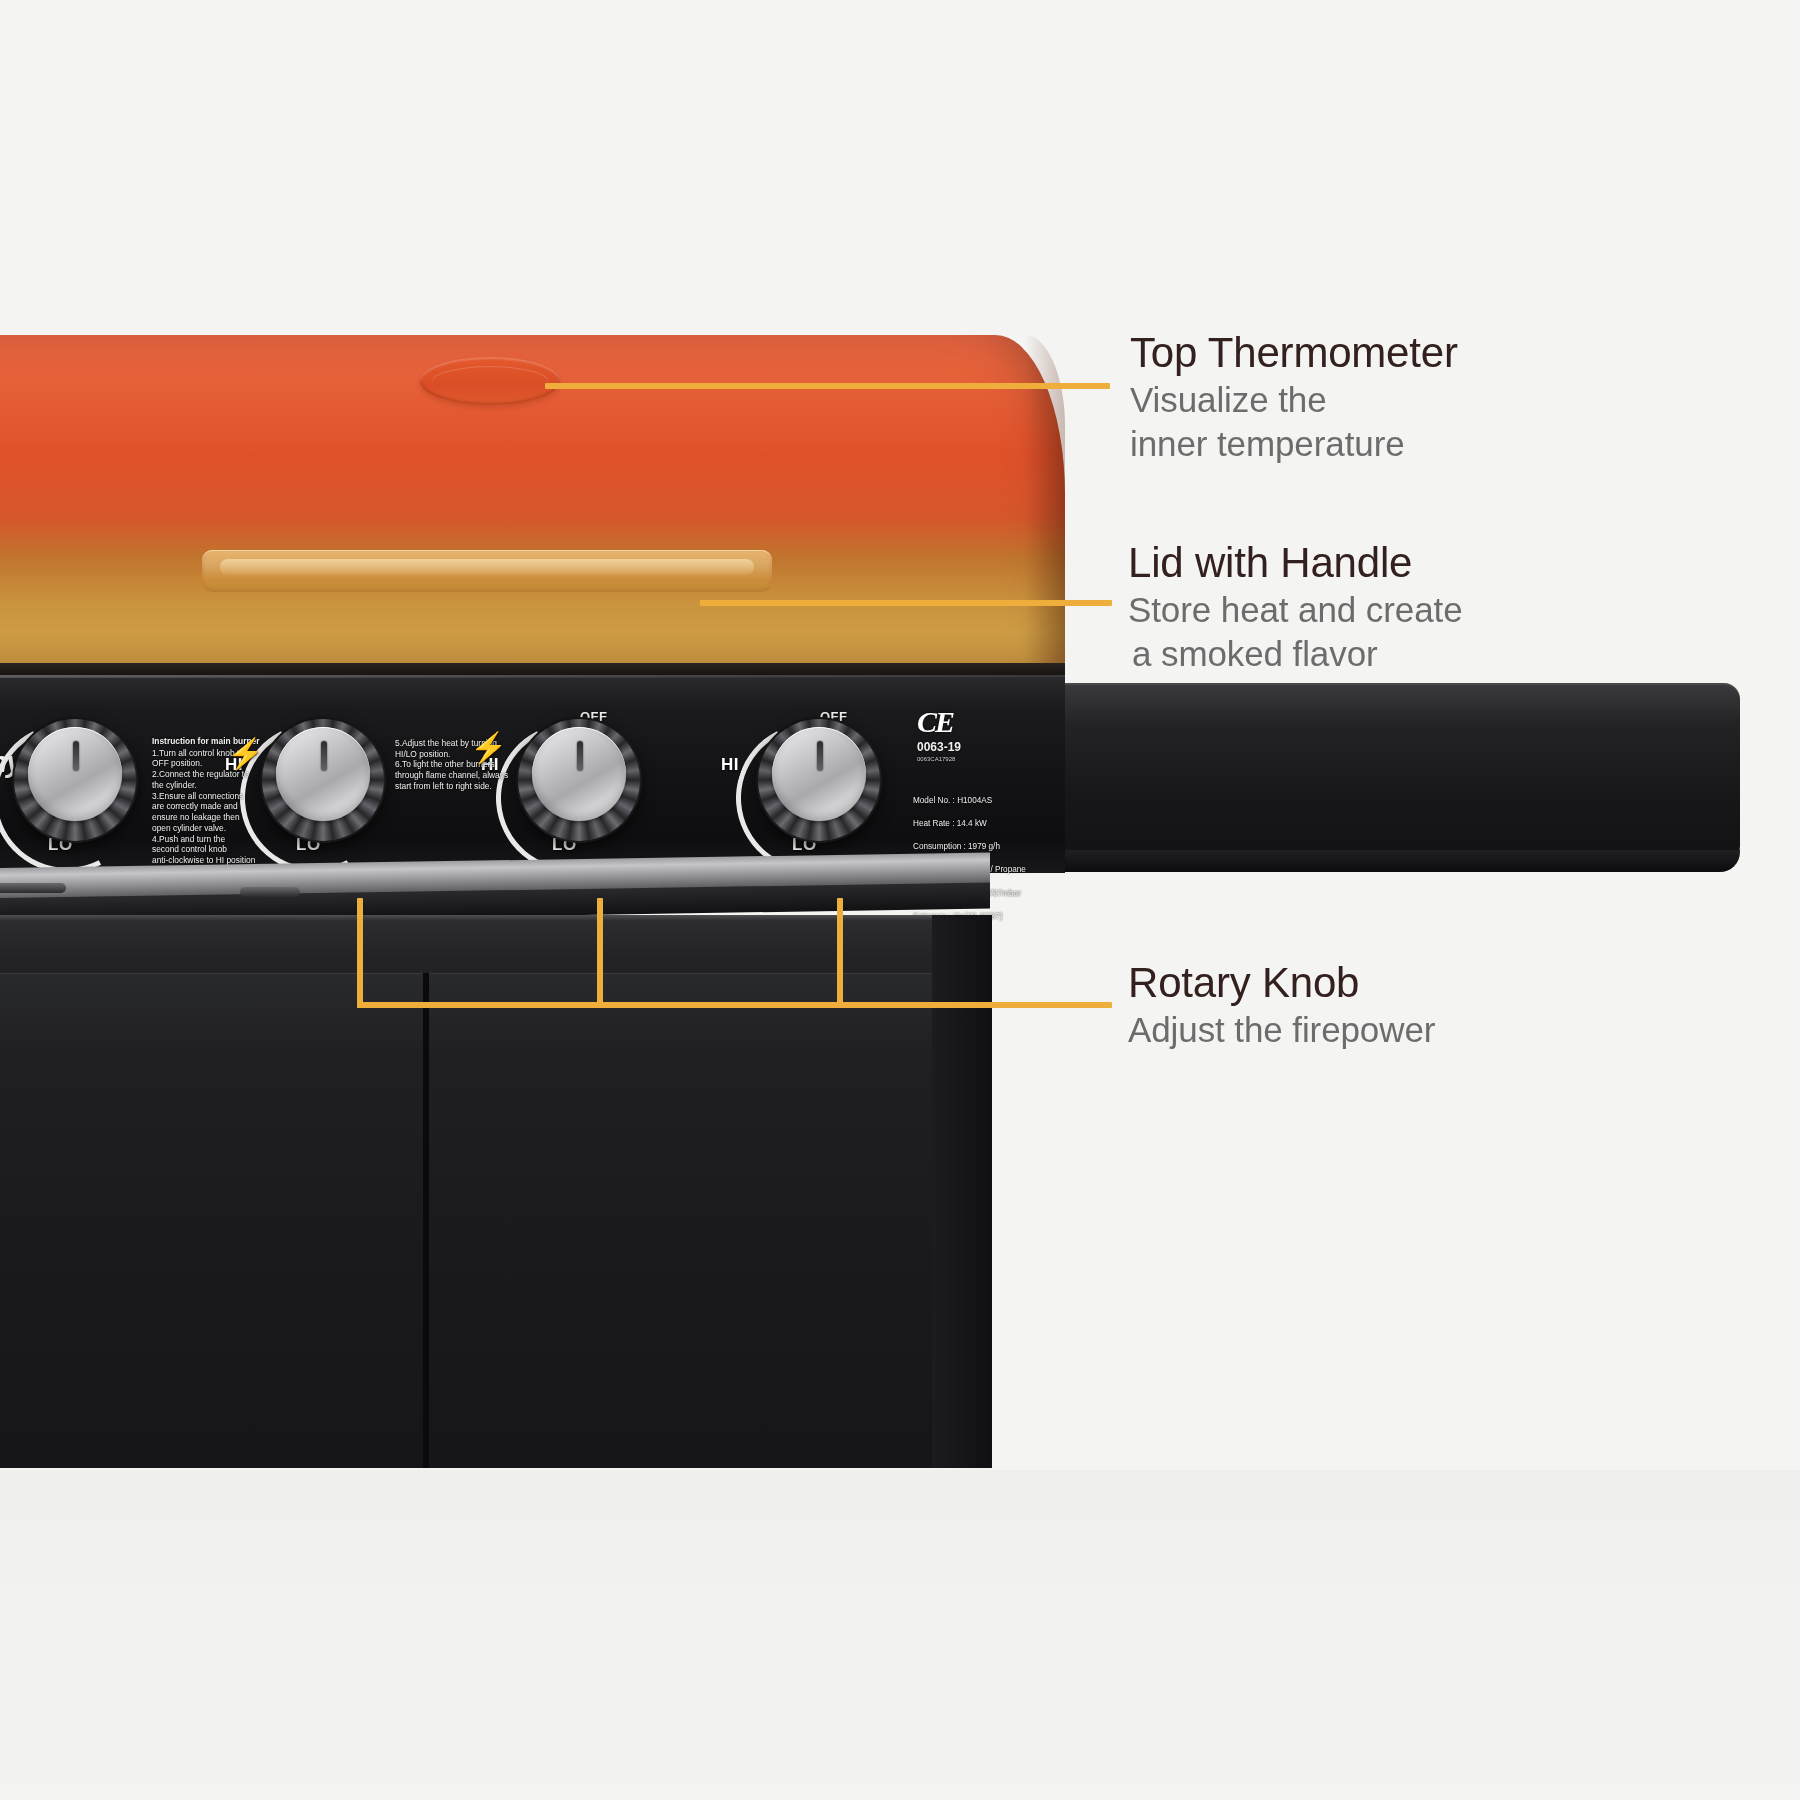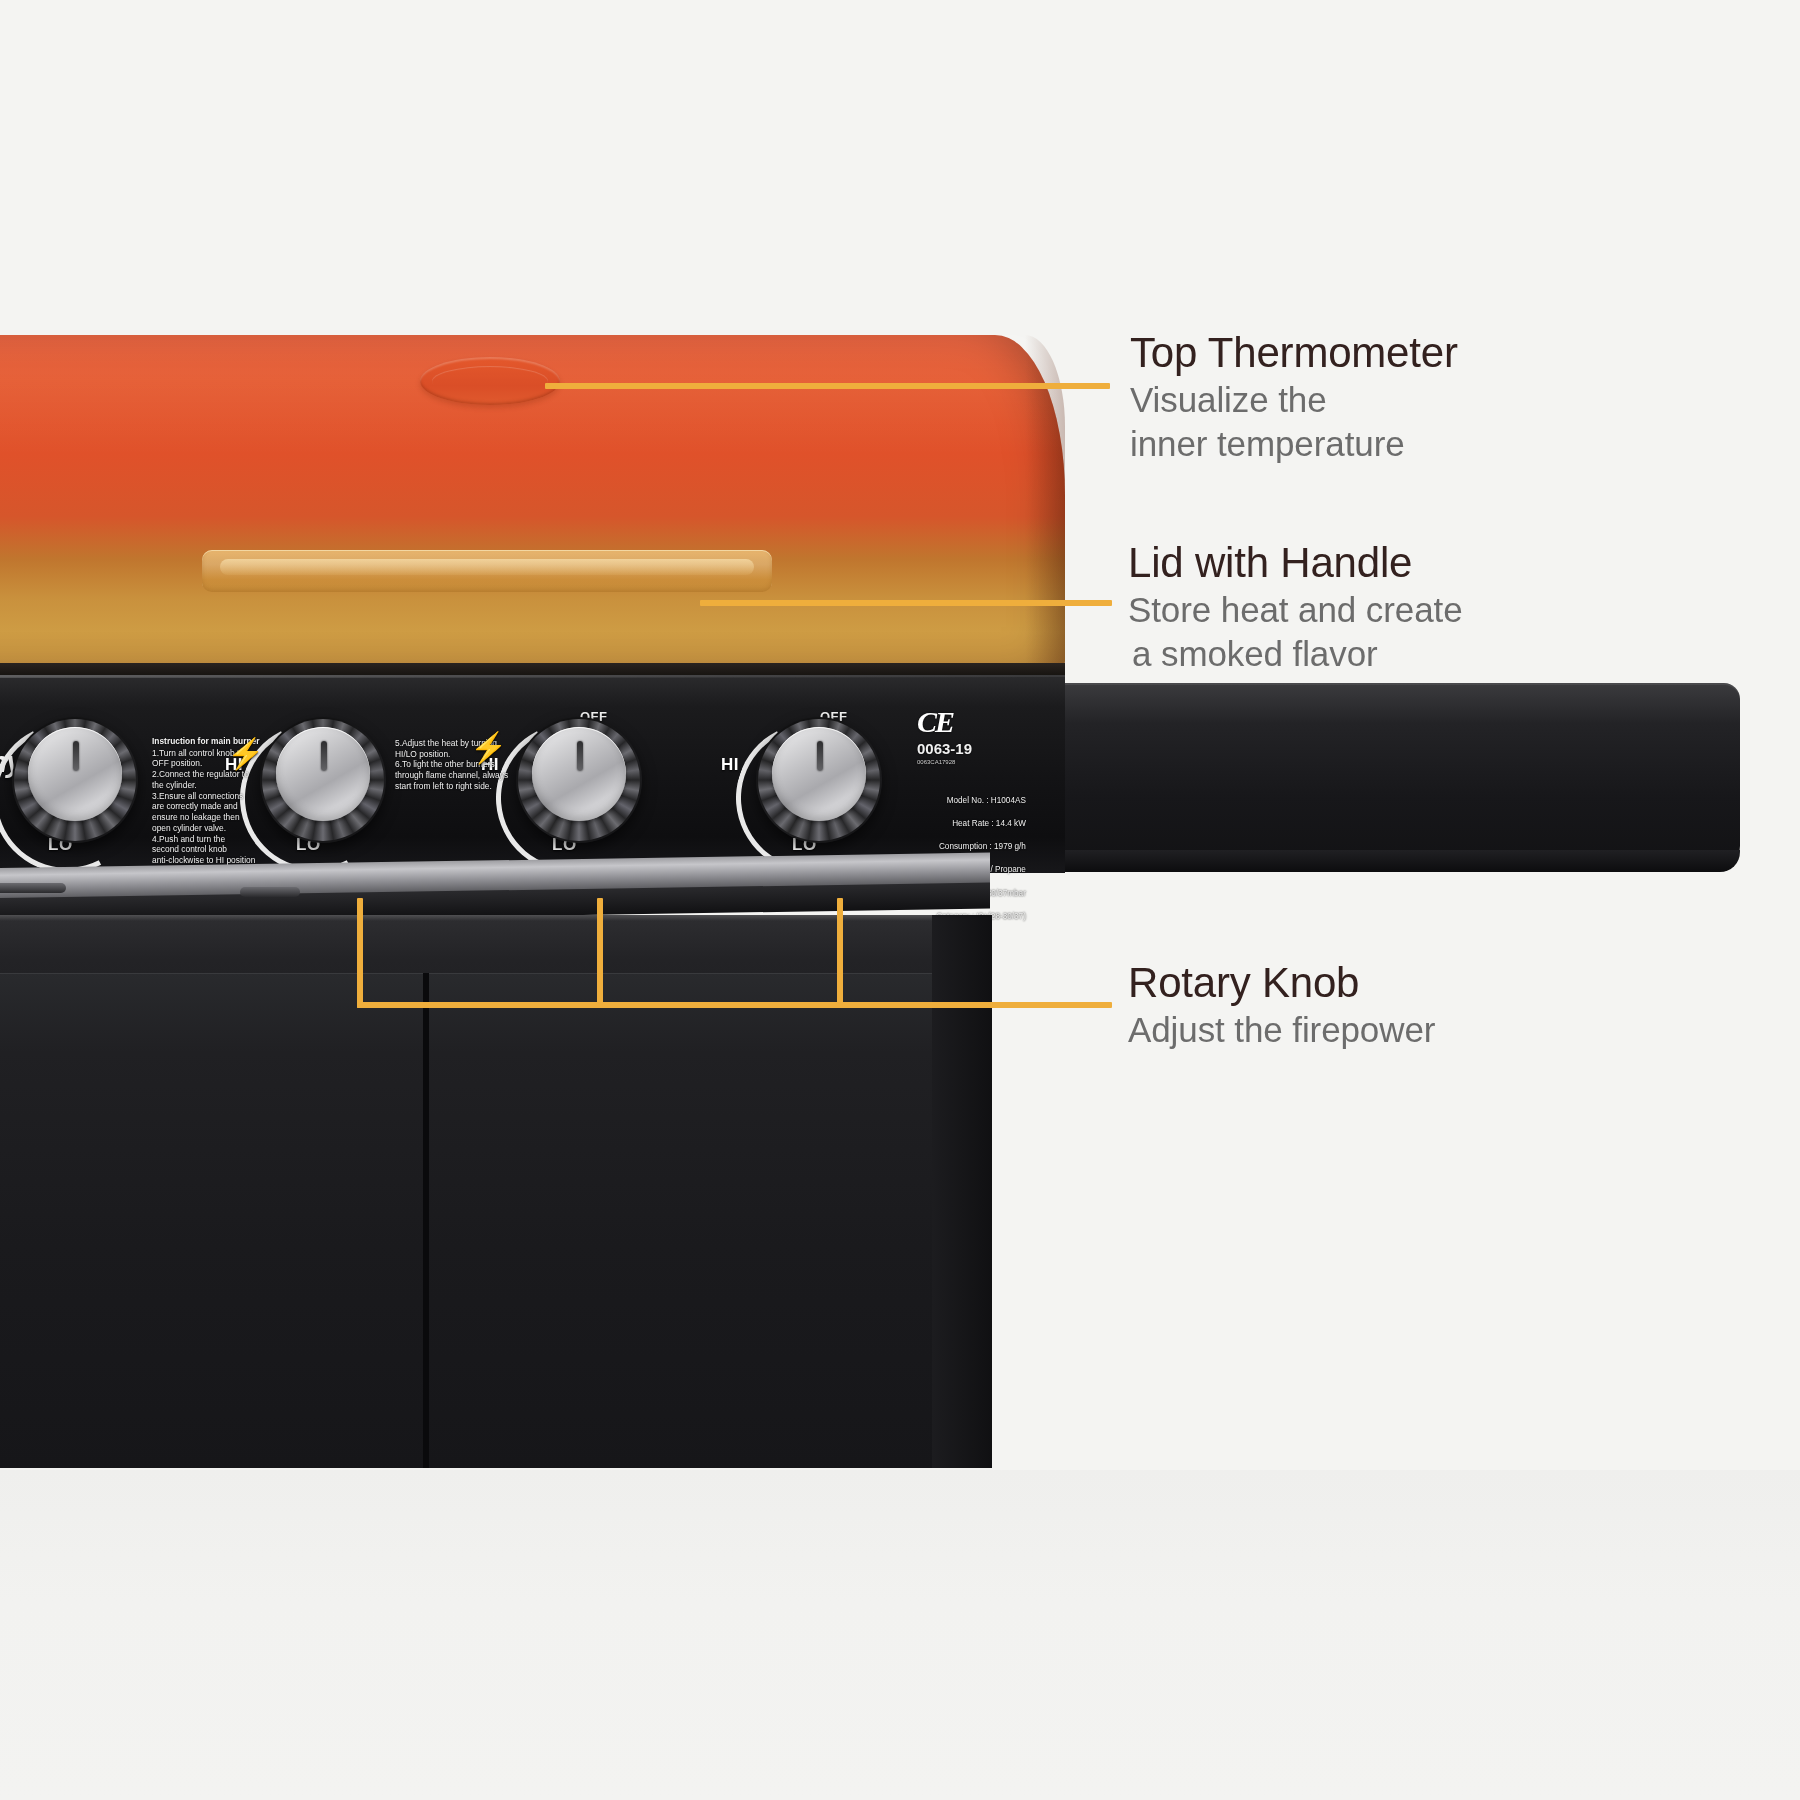--- a/index.html
+++ b/index.html
@@ -228,33 +228,32 @@
   .ce-box{
     position:absolute;left:977px;top:372px;
   }
   .ce-mark{
     font-size:30px;font-weight:bold;color:#ffffff;line-height:1;
     letter-spacing:-2px;font-family:"Liberation Serif",serif;
     text-shadow:0 0 2px rgba(0,0,0,.9);
     font-style:italic;
   }
   .ce-num{
-    font-size:15px;color:#f0f0f0;font-weight:bold;margin-top:3px;
+    font-size:12px;color:#f0f0f0;font-weight:bold;margin-top:3px;
     text-shadow:0 0 2px rgba(0,0,0,.9);
   }
   .ce-sub{
     font-size:6px;color:#cfcfcf;margin-top:2px;
     text-shadow:0 0 2px rgba(0,0,0,.9);
   }
   .spec{
     position:absolute;left:973px;top:448px;
     font-size:8.2px;line-height:1.42;color:#f0f0f0;
     text-shadow:0 0 2px rgba(0,0,0,.95);
     white-space:pre-line;
-    text-align:right;
   }
 
   
   .hinge{
     position:absolute;left:-60px;top:535px;width:1110px;height:40px;
     background:linear-gradient(180deg,#9d9da1 0%, #c6c6ca 18%, #8f8f94 48%, #5a5a5e 78%, #37373a 100%);
     border-radius:0 0 8px 0;
     transform:skewY(-0.9deg);
     transform-origin:left top;
   }

